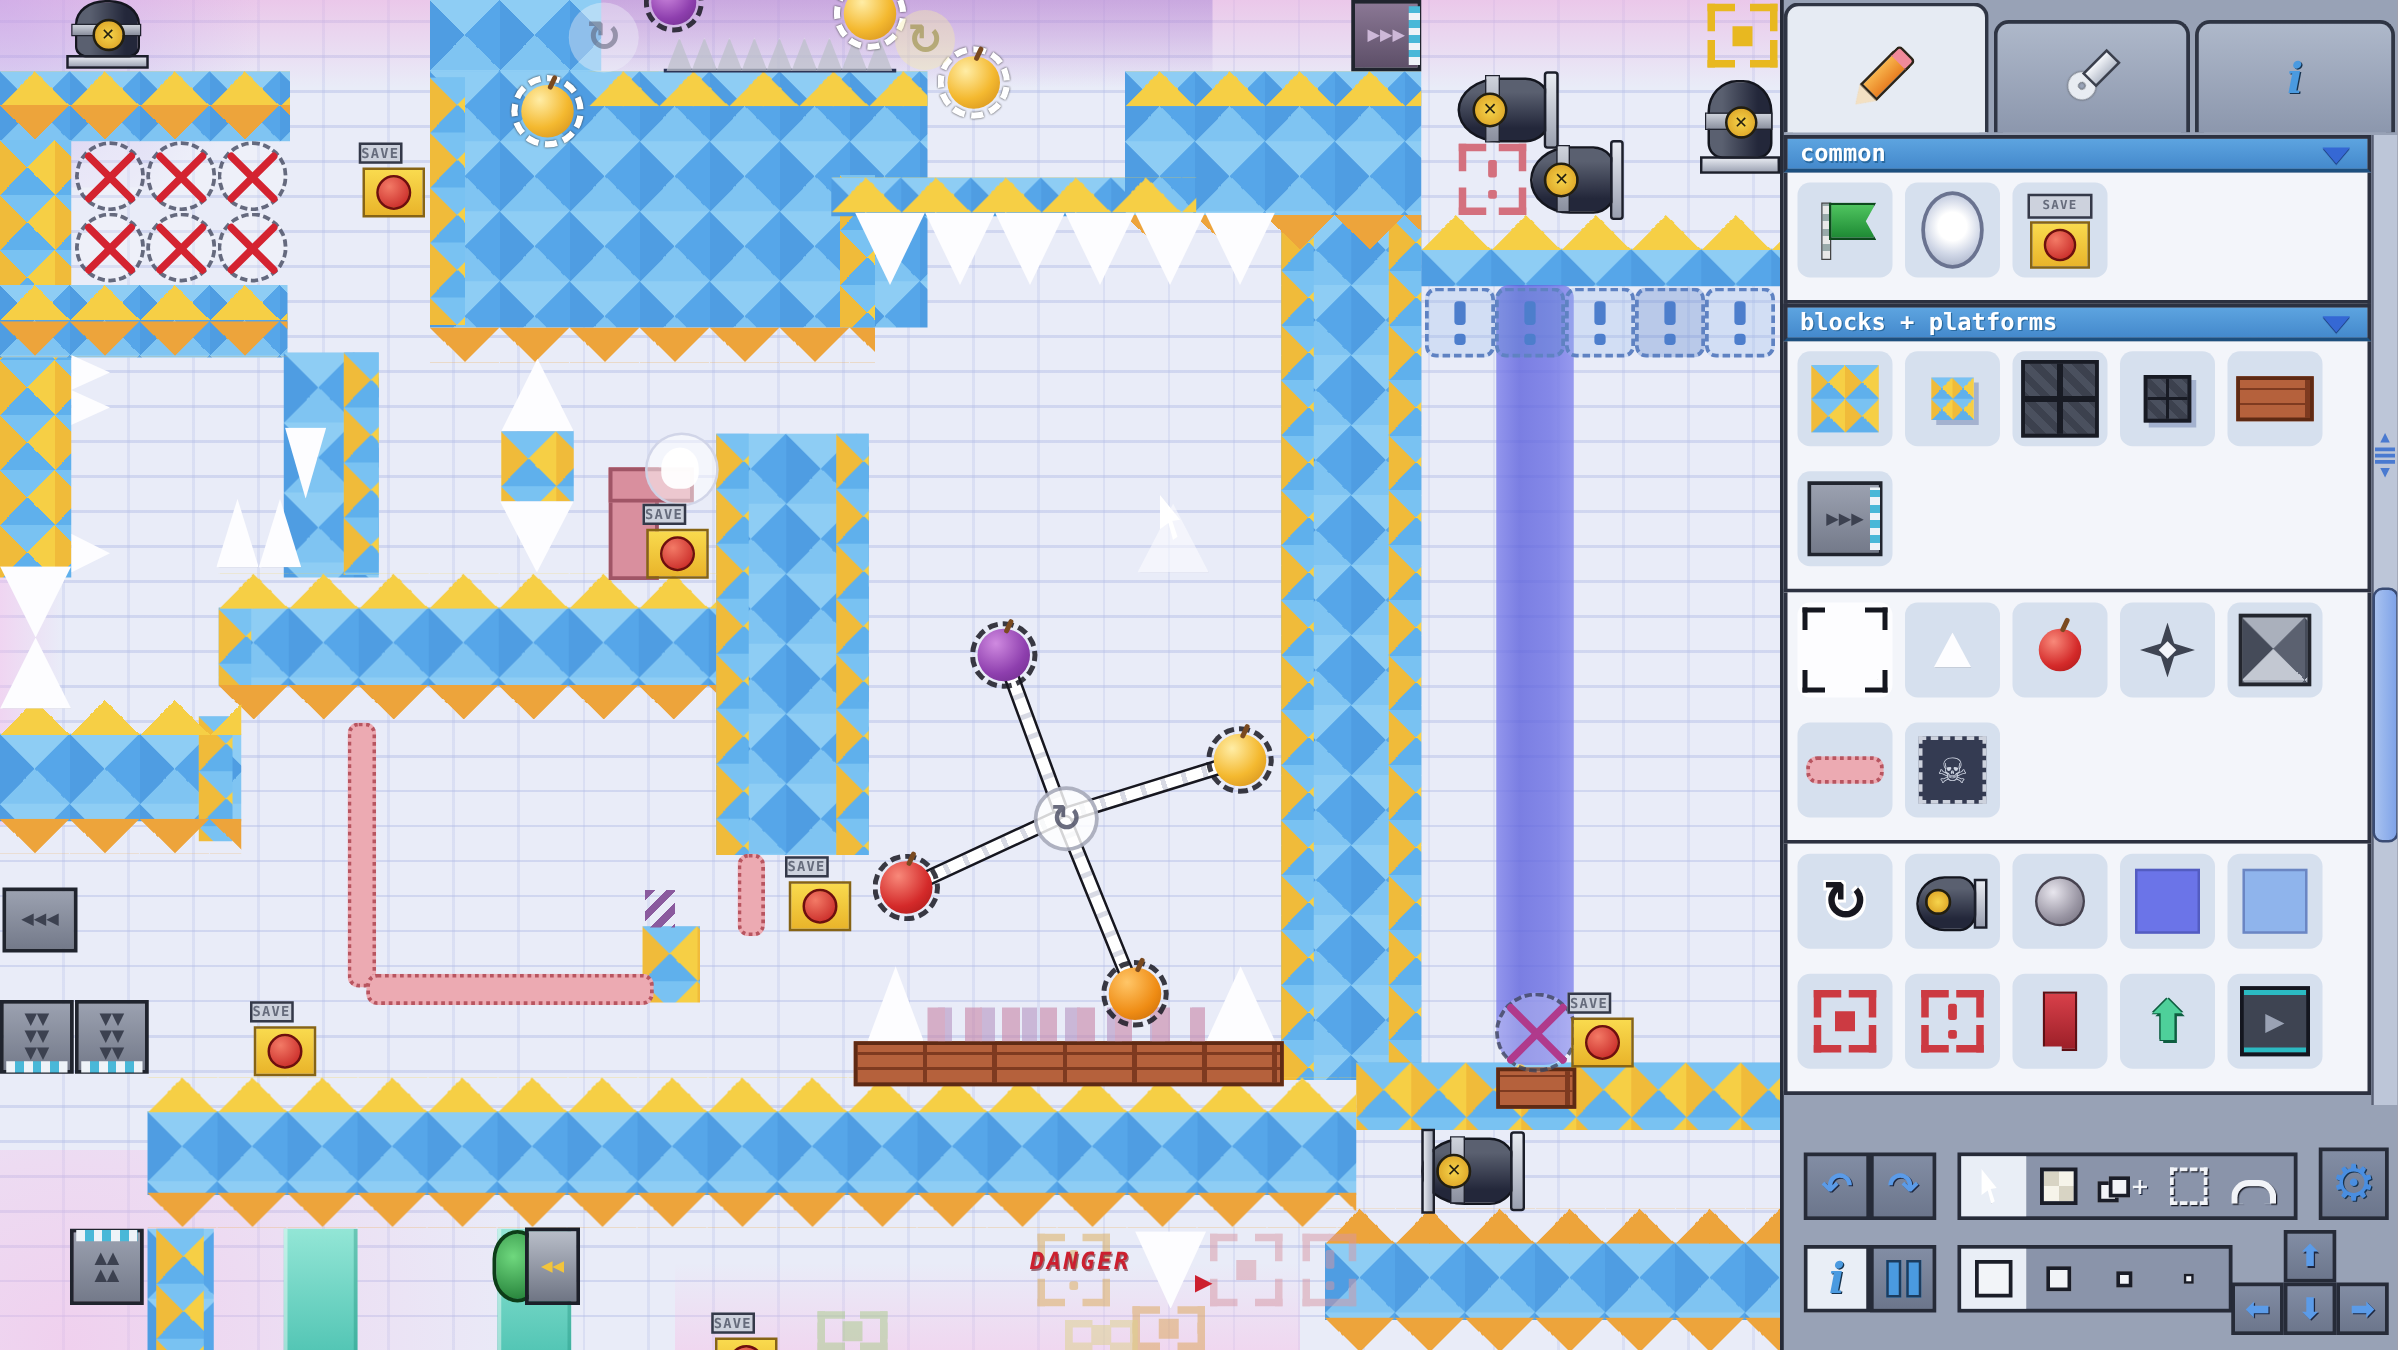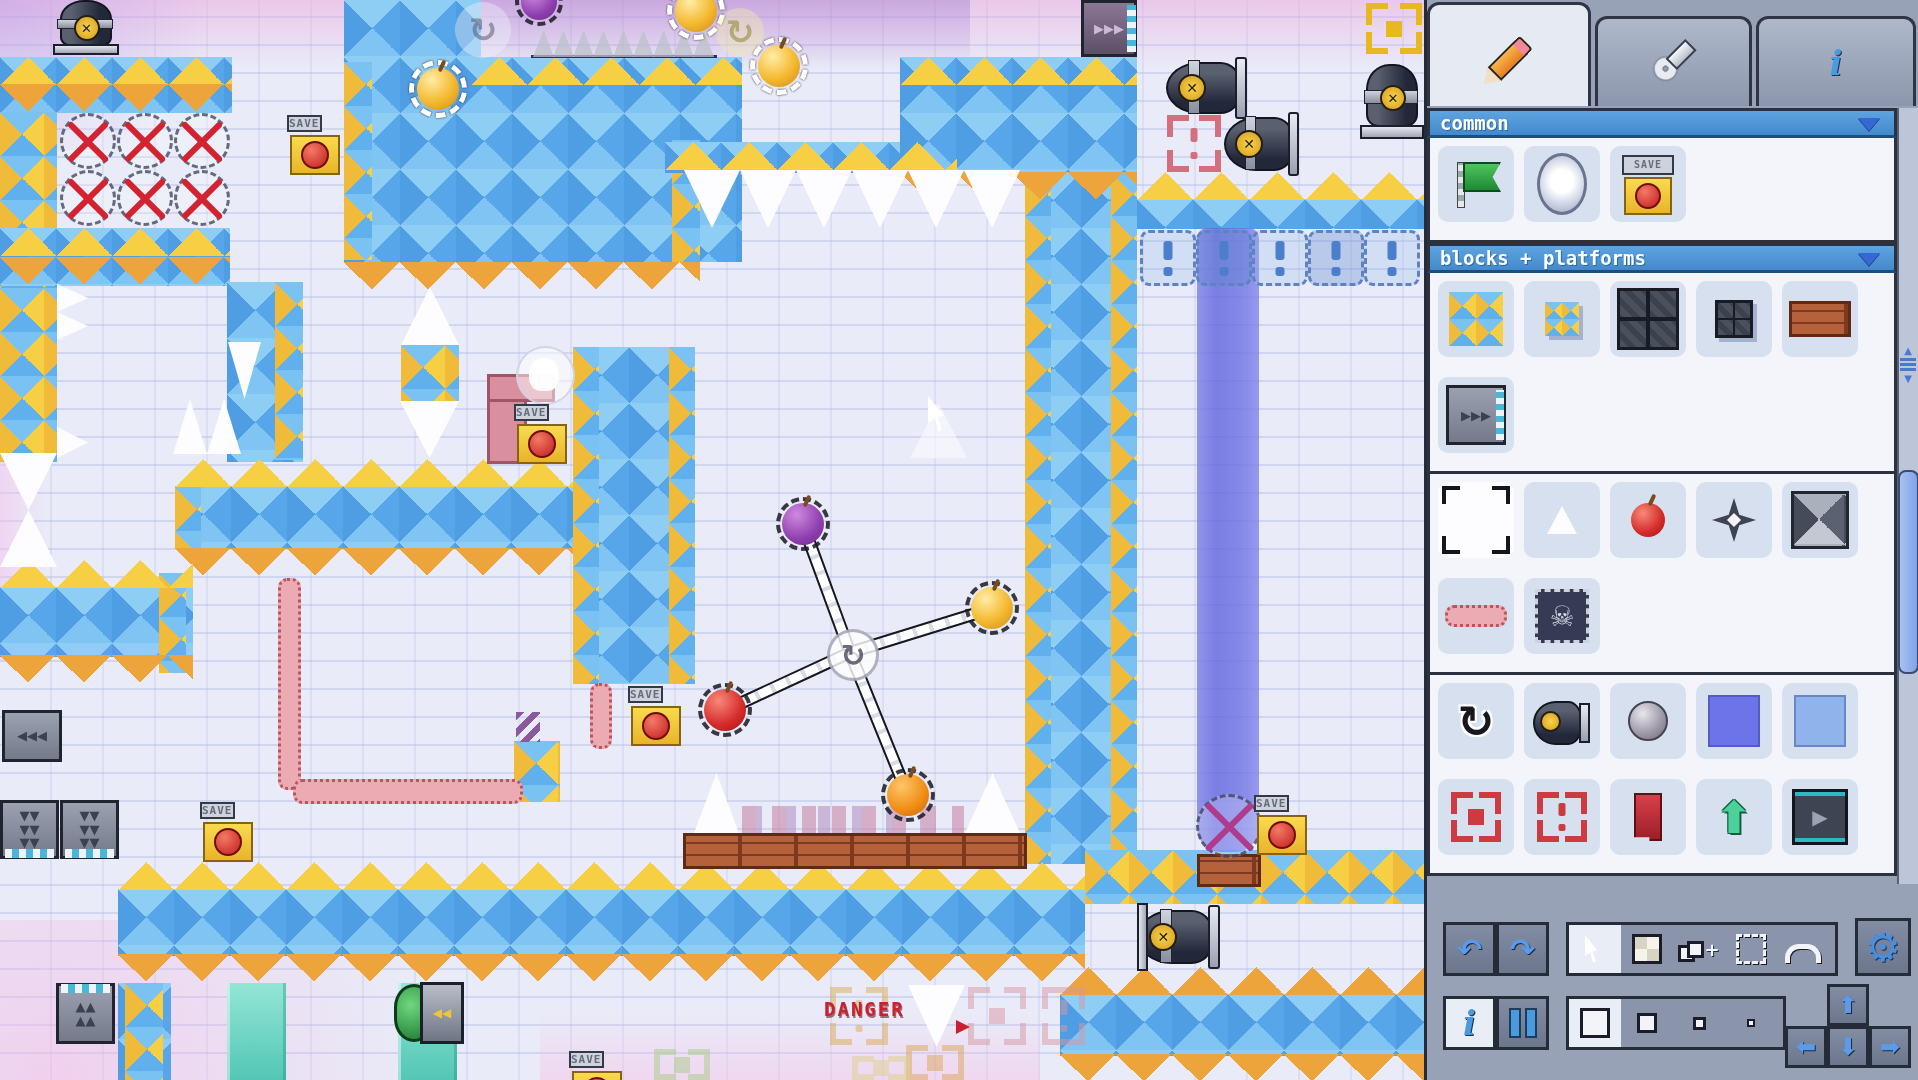--- a/index.html
+++ b/index.html
@@ -477,21 +477,21 @@
         </span></div>
       <div class="a save" style="left: 200px; top: 800px; width: 56px; height: 60px;"><span class="sign">SAVE</span><span class="box" style="display: flex;">
           <span class="btn"></span>
         </span></div>
       <div class="a save" style="left: 569px; top: 1049px; width: 56px; height: 60px;"><span class="sign">SAVE</span><span class="box" style="display: flex;">
           <span class="btn"></span>
         </span></div>
       <div class="a save" style="left: 1254px; top: 793px; width: 56px; height: 60px;"><span class="sign">SAVE</span><span class="box" style="display: flex;">
           <span class="btn"></span>
         </span></div>
-      <div class="a danger" style="left: 824px; top: 998px; width: 120px; height: 26px;"><span>DANGER</span><span class="ah"></span></div>
+      <div class="a danger" style="left: 824px; top: 998px; width: 120px; height: 26px; font-style: italic;"><span>DANGER</span><span class="ah"></span></div>
       <div class="a sp u ghost" style="left: 910px; top: 403px; width: 57px; height: 55px;"></div>
       <div class="a cur" style="left: 928px; top: 396px; width: 26px; height: 36px;"></div>
     </div>
   <div id="panel">
     <div class="tab on" style="left:0px;top:2px;width:164px;height:104px;">
       <div class="tabico-pencil">
           <span class="bd"></span>
           <span class="er"></span>
           <span class="tp"></span>
         </div>

